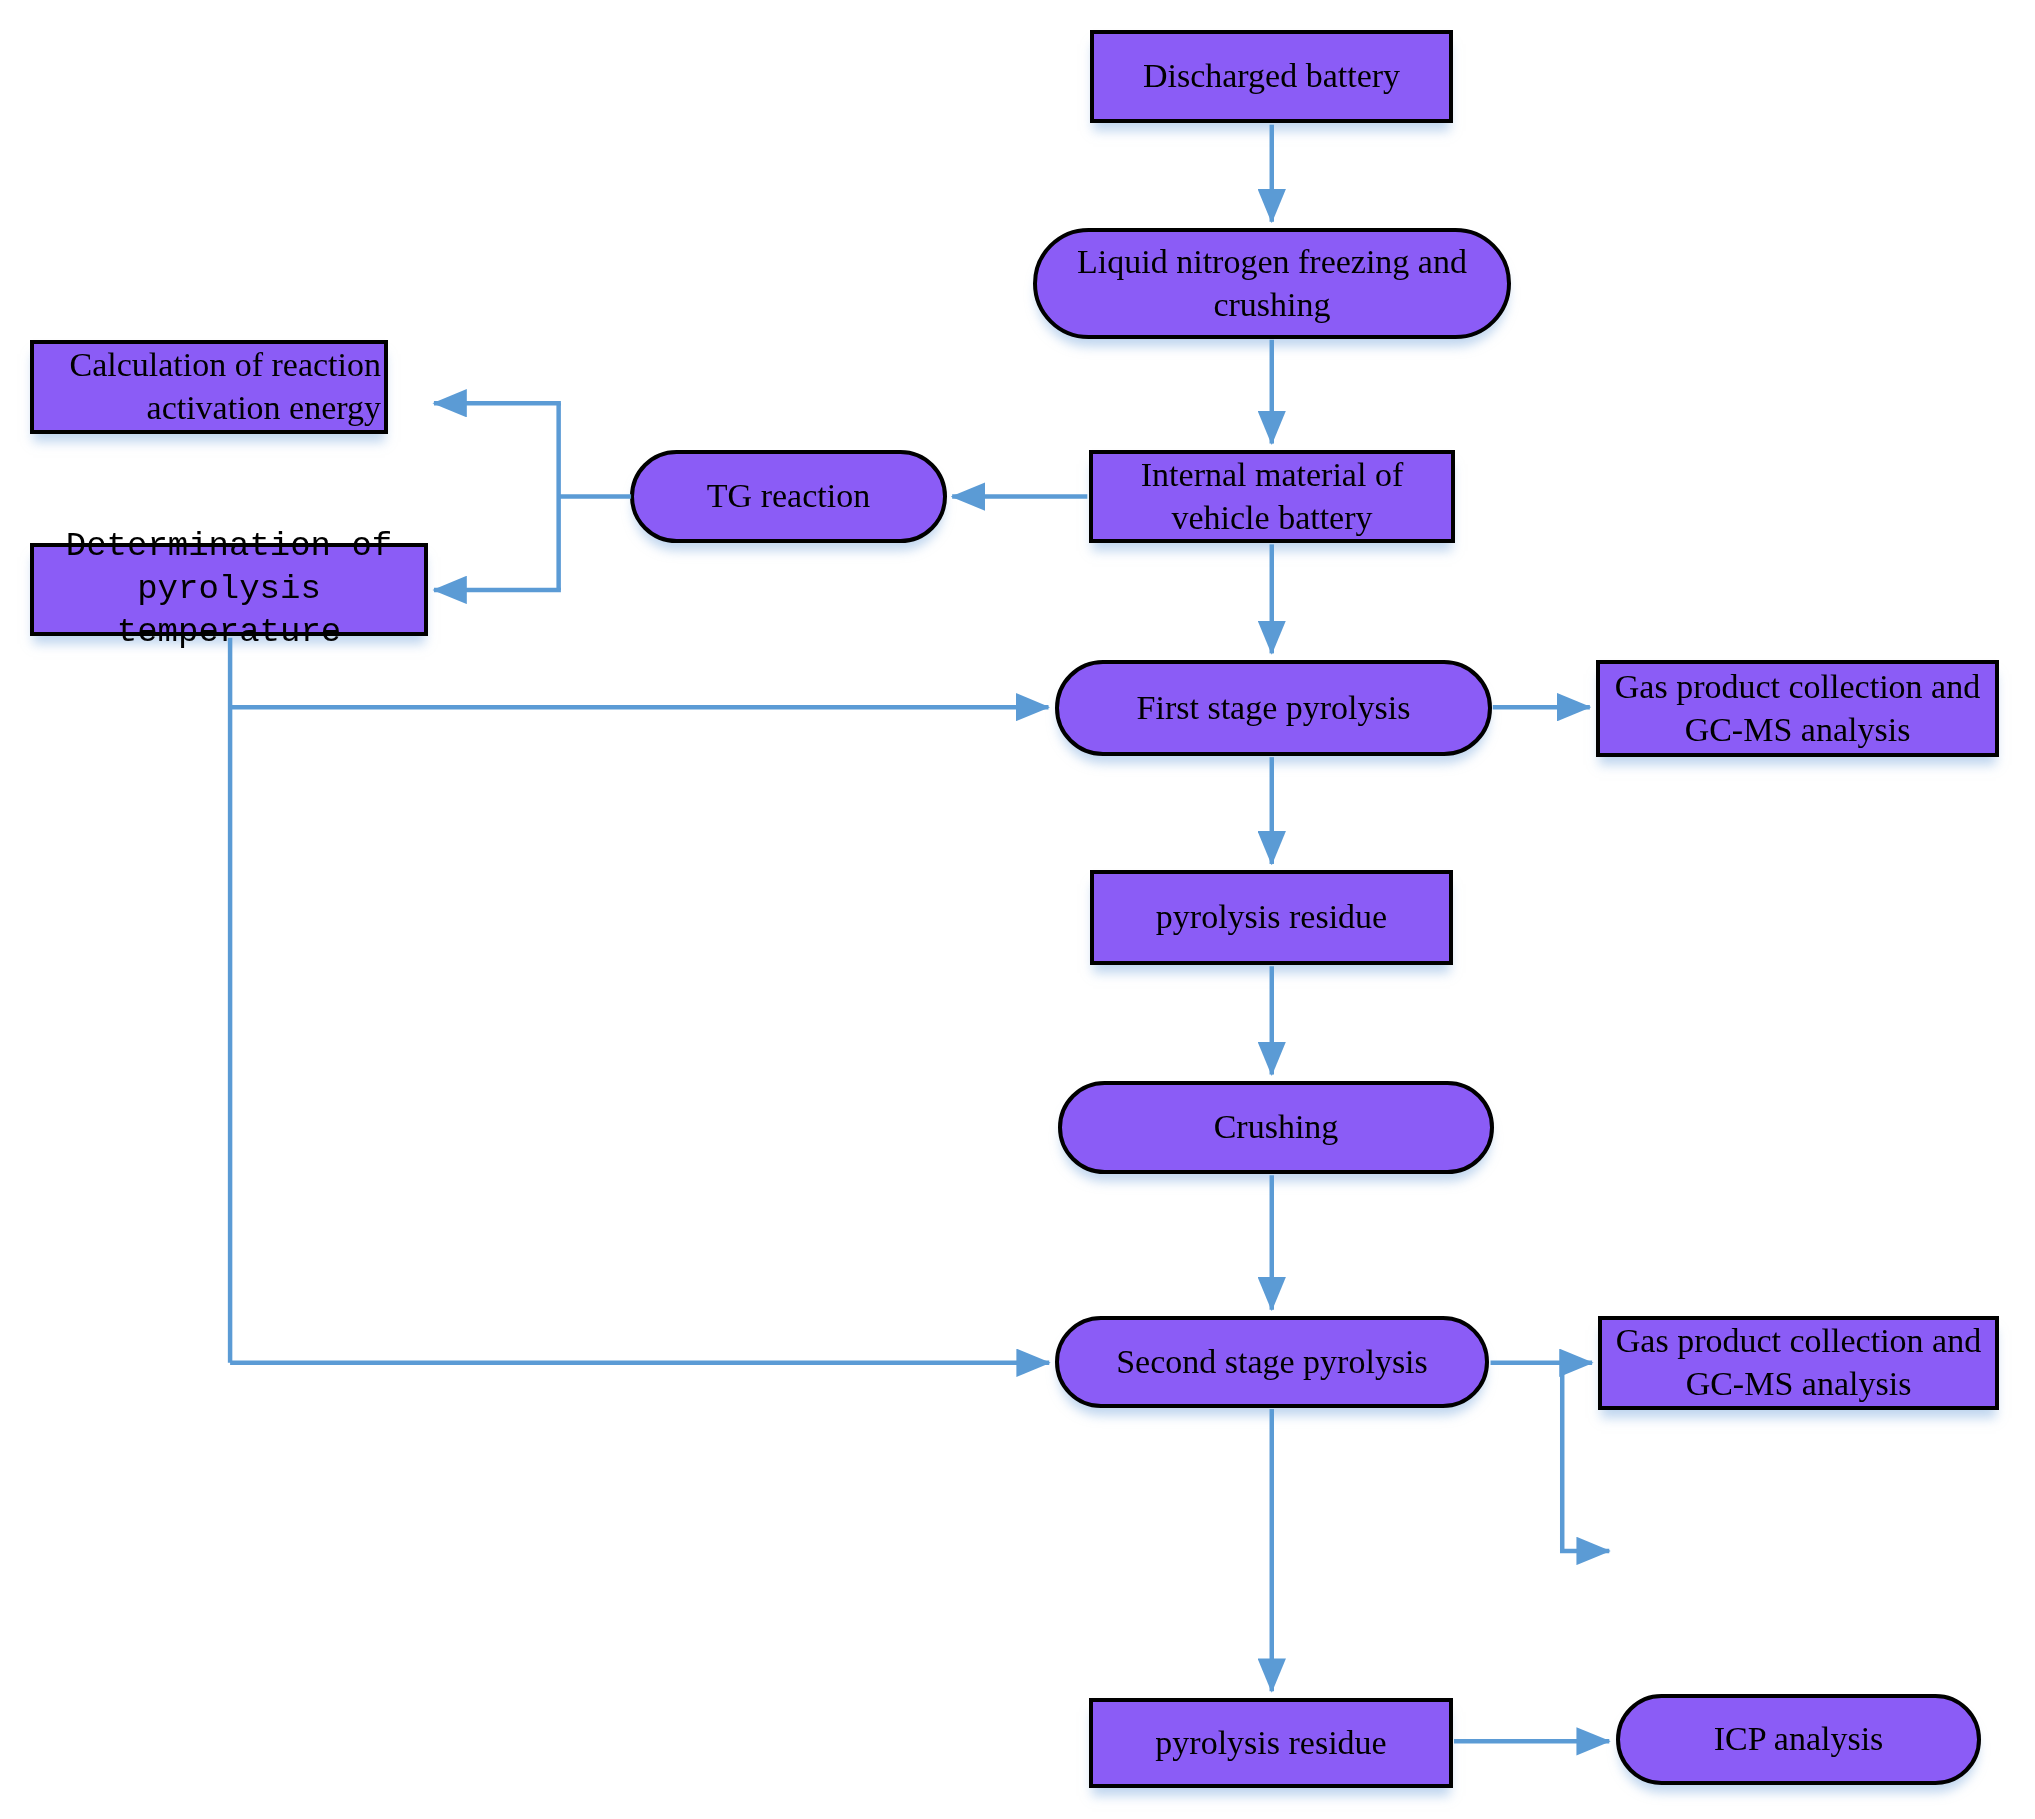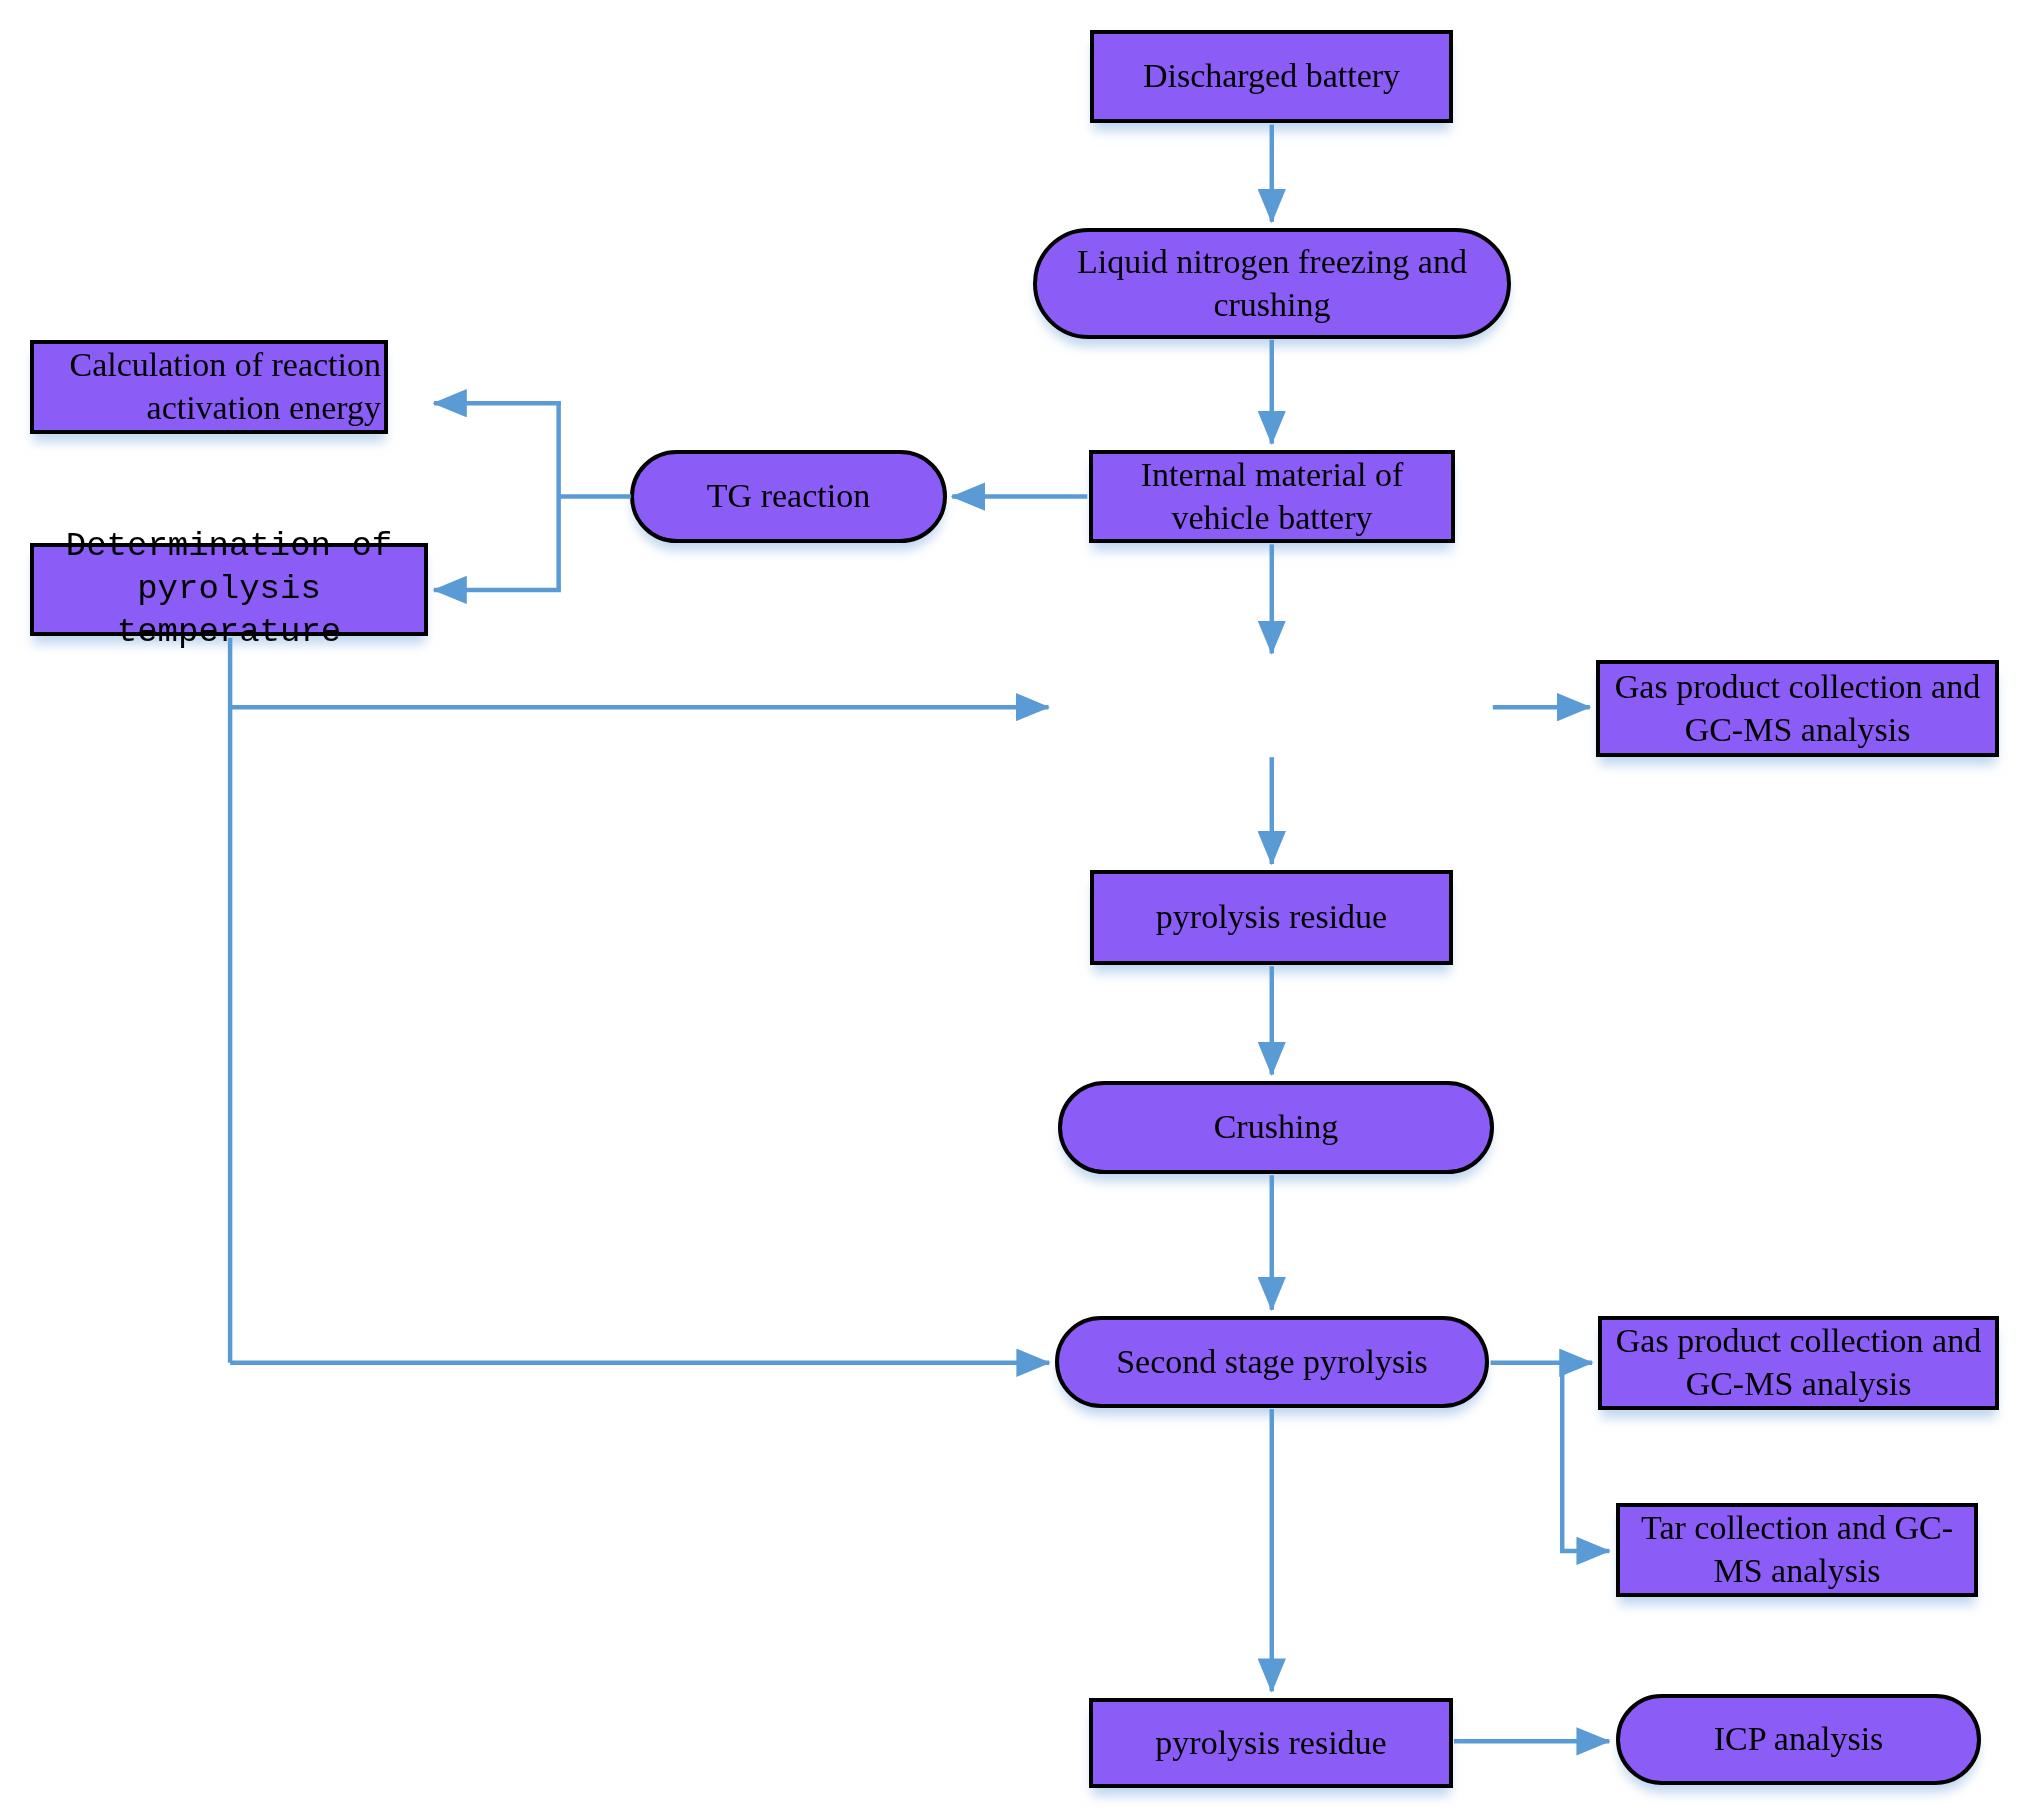--- a/index.html
+++ b/index.html
@@ -66,20 +66,23 @@
   </div>
 
   <div class="node rect" id="n-internal">
     <span>Internal material of vehicle battery</span>
   </div>
 
   <div class="node rect" id="n-determination">
     <span>Determination of pyrolysis temperature</span>
   </div>
 
+  <div class="node stadium" id="n-first-stage">
+    <span>First stage pyrolysis</span>
+  </div>
 
   <div class="node rect" id="n-gas1">
     <span>Gas product collection and GC-MS analysis</span>
   </div>
 
   <div class="node rect" id="n-residue1">
     <span>pyrolysis residue</span>
   </div>
 
   <div class="node stadium" id="n-crushing">
@@ -87,23 +90,20 @@
   </div>
 
   <div class="node stadium" id="n-second-stage">
     <span>Second stage pyrolysis</span>
   </div>
 
   <div class="node rect" id="n-gas2">
     <span>Gas product collection and GC-MS analysis</span>
   </div>
 
-  <div class="node rect" id="n-tar">
-    <span>Tar collection and GC-MS analysis</span>
-  </div>
 
   <div class="node rect" id="n-residue2">
     <span>pyrolysis residue</span>
   </div>
 
   <div class="node stadium" id="n-icp">
     <span>ICP analysis</span>
   </div>
 
   <svg id="edges" width="2035" height="1819" viewBox="0 0 2725 2436">

